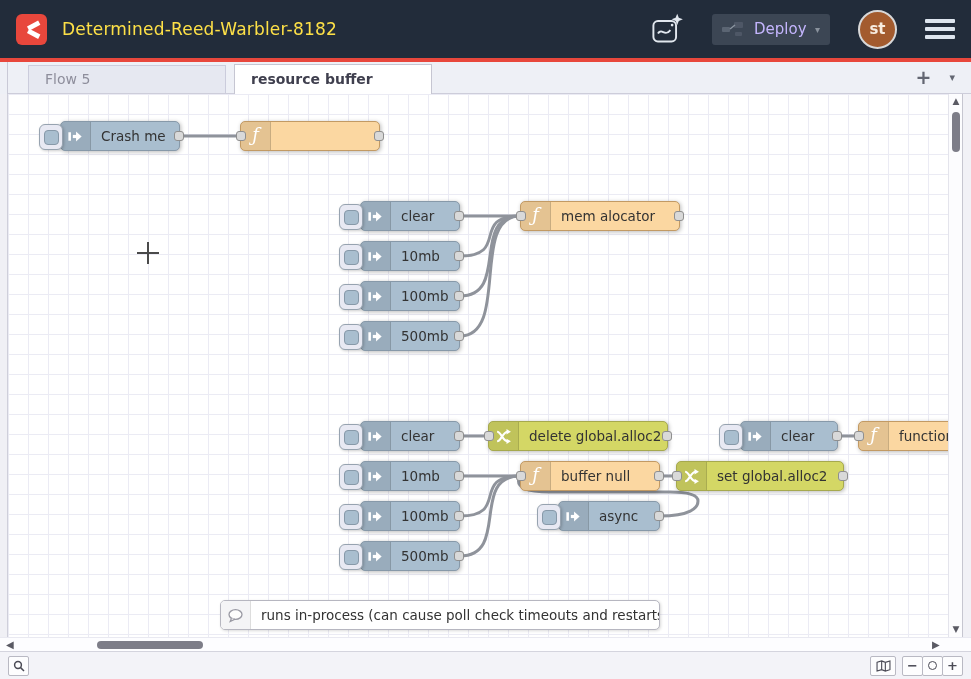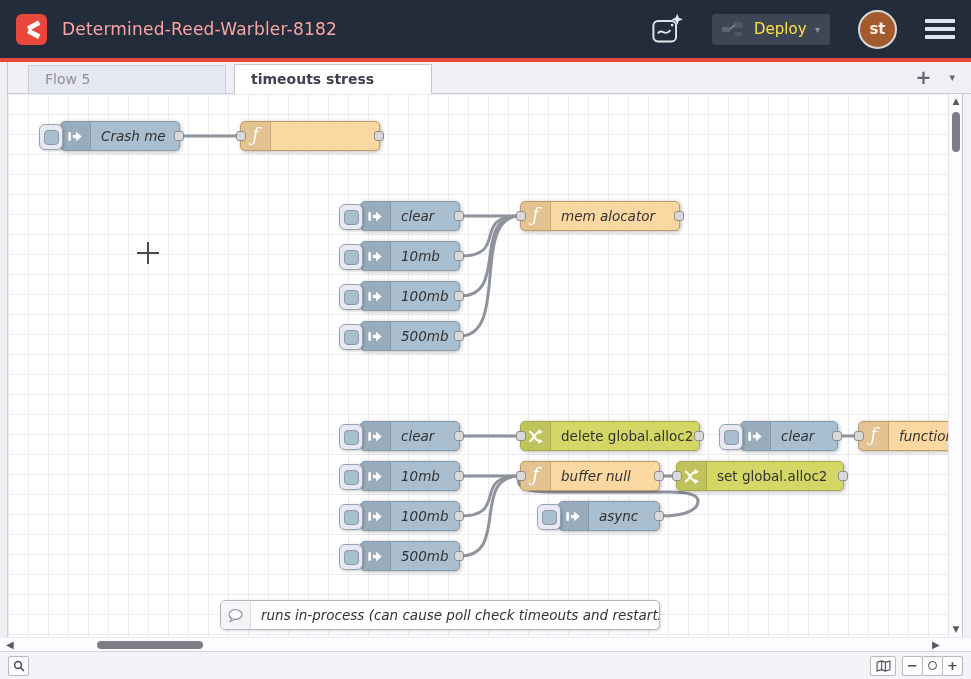--- a/index.html
+++ b/index.html
@@ -2,24 +2,24 @@
 <html><head>
 <meta charset="utf-8">
 <style>
   * { margin:0; padding:0; box-sizing:border-box; }
   html,body { width:971px; height:679px; overflow:hidden; font-family:"DejaVu Sans","Liberation Sans",sans-serif; }
   #app { position:relative; width:971px; height:679px; background:#fff; }
 
   
   #header { height:58px; background:#222c3a; display:flex; align-items:center; padding:0 16px; }
   #logo { width:31px; height:31px; border-radius:6px; background:#e8473c; flex:0 0 auto; }
-  #app-title { margin-left:15px; color:#fca5a5; font-size:17px; letter-spacing:.2px; white-space:nowrap; }
+  #app-title { margin-left:15px; color:#fde047; font-size:17px; letter-spacing:.2px; white-space:nowrap; }
   #header-right { margin-left:auto; display:flex; align-items:center; gap:28px; }
   #deploy-btn { height:31px; width:118px; background:#3c4654; border-radius:3px; display:flex; align-items:center; padding:0 10px; cursor:default; }
-  #deploy-btn .dlabel { color:#fde047; font-size:15px; margin-left:10px; }
+  #deploy-btn .dlabel { color:#c4b5fd; font-size:15px; margin-left:10px; }
   #deploy-btn .darrow { color:#8a929d; font-size:10px; margin-left:auto; }
   #avatar { width:39px; height:39px; border-radius:50%; background:#a35b2e; border:2px solid #d8d8d8; color:#f7ece0; font-weight:bold; font-size:15px; display:flex; align-items:center; justify-content:center; }
   #burger { display:flex; flex-direction:column; gap:4px; width:30px; }
   #burger span { height:4px; border-radius:1px; background:#dde5ee; }
   #redline { height:4px; background:#e2473c; }
 
   
   #tabbar { height:32px; background:#eef0f6; display:flex; align-items:flex-end; position:relative; border-bottom:1px solid #cdcdda; }
   #tabbar .edge { position:absolute; left:0; top:0; width:8px; height:32px; background:#eef0f6; border-right:1px solid #c9c9d6; }
   .tab { width:198px; height:28px; margin-bottom:0; border:1px solid #cbccdc; border-bottom:none; background:#e6e8f1; color:#8e8e9c; font-size:14px; line-height:27px; padding-left:16px; white-space:nowrap; overflow:hidden; }
@@ -35,21 +35,21 @@
   #flow-canvas { position:relative; width:940px; height:543px; overflow:hidden; background:#fff;
     background-image:linear-gradient(#ebebf4 1px,transparent 1px),linear-gradient(90deg,#ebebf4 1px,transparent 1px);
     background-size:20px 20px; }
   #wires { position:absolute; left:0; top:0; }
   #wires path { stroke-width:3; fill:none; stroke-linecap:round; }
 
   .node { position:absolute; height:30px; border:1px solid; border-radius:5px; display:flex; align-items:stretch; box-shadow:1px 1px 4px rgba(0,0,0,.28); }
   .node .nicon { width:30px; flex:0 0 auto; display:flex; align-items:center; justify-content:center; background:rgba(0,0,0,.09); border-right:1px solid rgba(0,0,0,.12); border-radius:4px 0 0 4px; }
   .node .fx { font-family:"DejaVu Serif","Liberation Serif",serif; font-style:italic; color:#fff; font-size:18px; line-height:1; padding-bottom:2px; }
   .node .nlabel { font-size:13.5px; color:#333; line-height:28px; padding:0 9px 0 10px; white-space:nowrap; overflow:hidden; }
-  .node .nlabel.it { font-style:italic; }
+  .node .nlabel.it { }
   .node.comment { box-shadow:1px 1px 3px rgba(0,0,0,.15); }
   .node.comment .nicon { background:#f4f4f6; border-right:1px solid #ddd; }
   .port { position:absolute; width:10px; height:10px; border-radius:3px; background:#d9d9d9; border:1px solid #8f8f8f; top:9px; }
   .port.in { left:-5px; } .port.out { right:-5px; }
   .inject-btn { position:absolute; left:-22px; top:2px; width:24px; height:26px; background:#e8e9f3; border:1px solid #97a3b0; border-radius:6px; display:flex; align-items:center; justify-content:center; box-shadow:1px 1px 3px rgba(0,0,0,.2); }
   .inject-btn .bsq { width:15px; height:15px; border-radius:4px; }
 
   #cursor-crosshair { position:absolute; width:22px; height:22px; pointer-events:none; }
   #cursor-crosshair:before, #cursor-crosshair:after { content:""; position:absolute; background:#4a4a4a; }
   #cursor-crosshair:before { left:10px; top:0; width:2px; height:22px; }
@@ -109,21 +109,21 @@
           <span></span>
           <span></span>
         </div>
     </div>
   </div>
   <div id="redline" style="background: rgb(232, 71, 60);"></div>
 
   <div id="tabbar">
     <div class="edge"></div>
     <div class="tab first">Flow 5</div>
-    <div class="tab active">timeouts stress</div>
+    <div class="tab active">resource buffer</div>
     <div id="tab-actions">
       <span id="tab-add">+</span>
       <span id="tab-menu">▾</span>
     </div>
   </div>
 
   <div id="main">
     <div id="palette-strip"></div>
     <div id="flow-canvas">
       <svg id="wires" width="940" height="543">
@@ -275,21 +275,21 @@
           <div class="nicon">
             <svg width="17" height="17" viewBox="0 0 16 16">
               <path d="M2.5,4 V12" stroke="#fff" stroke-width="2.4"></path>
               <path d="M5.5,8 H10" stroke="#fff" stroke-width="3"></path>
               <path d="M8.5,3.3 L13.8,8 L8.5,12.7 Z" fill="#fff"></path>
             </svg>
           </div>
           <div class="nlabel it">500mb</div>
           <div class="port out"></div>
         </div>
-        <div class="node change" style="left: 512px; top: 327px; width: 180px; background: rgb(212, 215, 101); border-color: rgb(166, 169, 78);">
+        <div class="node change" style="left: 480px; top: 327px; width: 180px; background: rgb(212, 215, 101); border-color: rgb(166, 169, 78);">
           <div class="nicon">
             <svg width="17" height="17" viewBox="0 0 16 16">
               <path d="M2,12.5 C6,12.5 7,3.5 12,3.5 M2,3.5 C6,3.5 7,12.5 12,12.5" stroke="#fff" stroke-width="2" fill="none"></path>
               <path d="M10.8,1 L15,3.5 L10.8,6 Z" fill="#fff"></path>
               <path d="M10.8,10 L15,12.5 L10.8,15 Z" fill="#fff"></path>
             </svg>
           </div>
           <div class="nlabel">delete global.alloc2</div>
           <div class="port in"></div>
           <div class="port out"></div>

